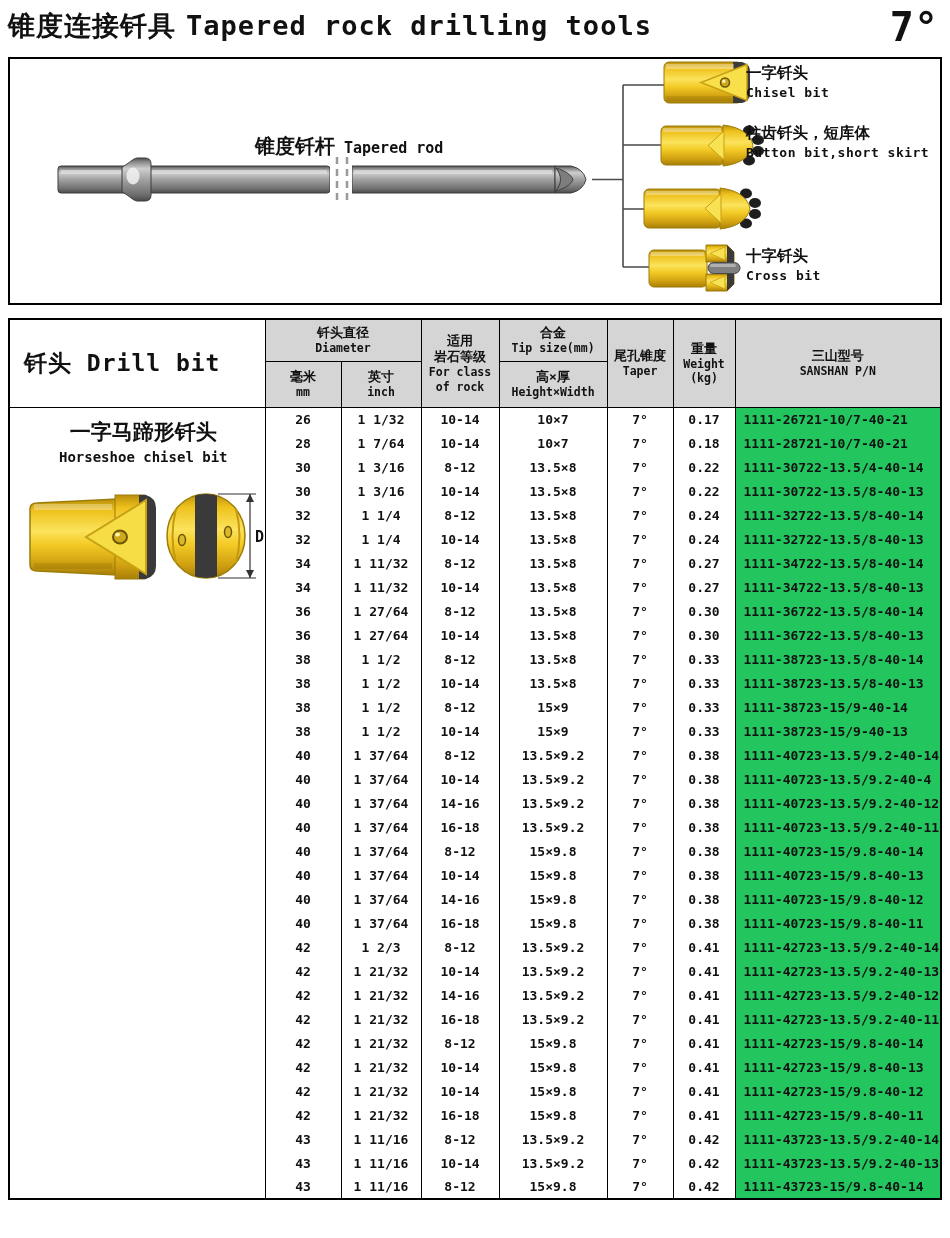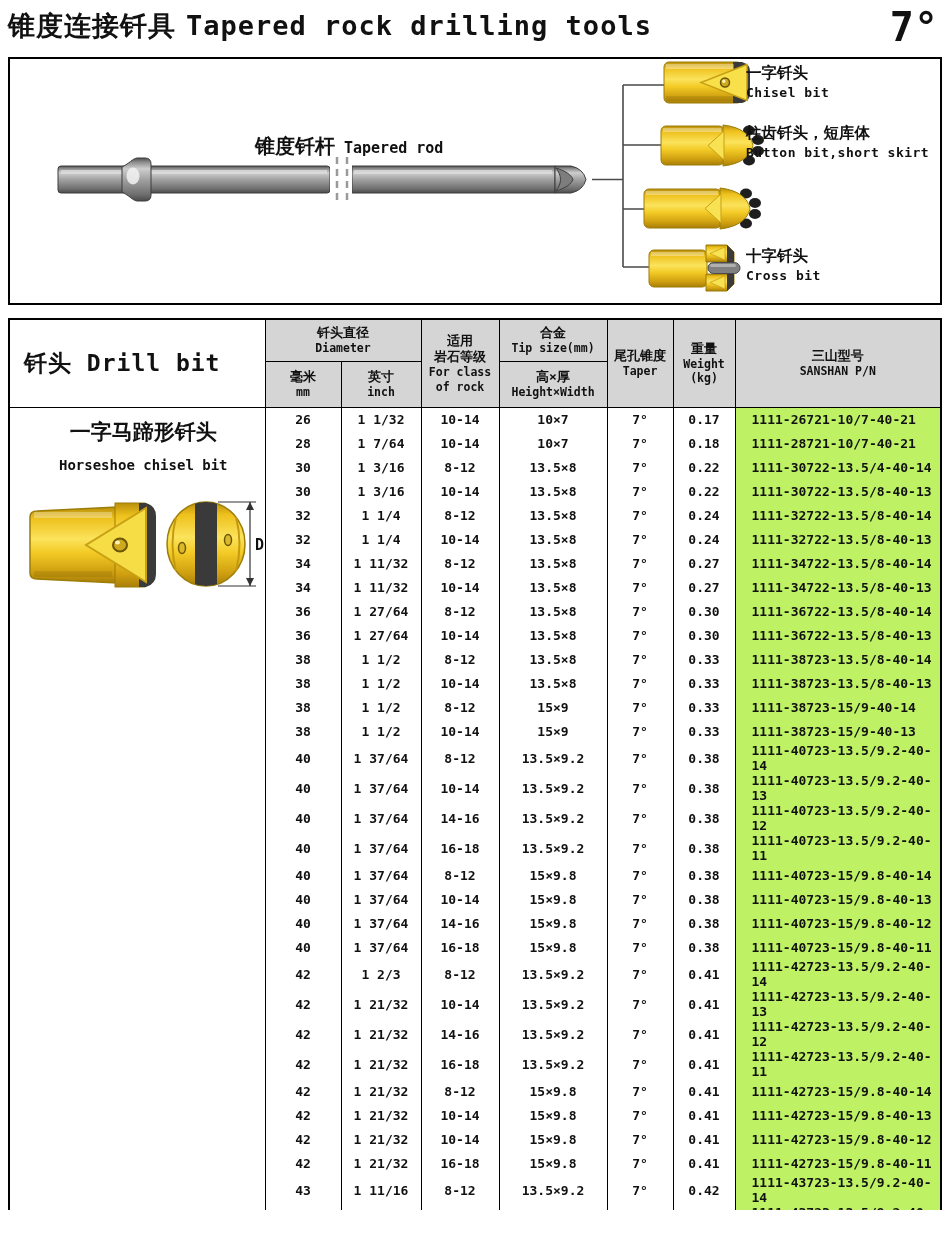--- a/index.html
+++ b/index.html
@@ -29,24 +29,24 @@
   table { border-collapse:collapse; table-layout:fixed; width:934px; border:2px solid #000; }
   th, td { border:1px solid #000; }
   thead th { background:#d5d5d5; font-weight:bold; text-align:center; vertical-align:middle; line-height:1.25; }
   thead .hz { font-size:13px; }
   thead .he { font-size:11.5px; font-weight:bold; }
   tr.h1 { height:42px; }
   tr.h2 { height:46px; }
   th.corner { background:#fff; text-align:left; padding-left:14px; font-size:23px; font-weight:bold; letter-spacing:1px; }
   .body-row { height:24px; }
   tbody td { border-top:none; border-bottom:none; text-align:center; font-size:13px; font-weight:bold; vertical-align:middle; }
-  tbody td.c6 { background:#bef264; text-align:left; padding-left:16px; }
+  tbody td.c6 { background:#22c55e; text-align:left; padding-left:8px; }
   td.product-cell { background:#fff; vertical-align:top; padding:10px 0 0 12px; border-top:none; border-bottom:none; }
   .prod-zh { font-size:21px; font-weight:bold; }
-  .prod-en { font-size:14px; font-weight:bold; margin-top:11px; }
+  .prod-en { font-size:14px; font-weight:bold; margin-top:3px; }
   .prod-img { margin-top:26px; display:block; }
 </style>
 </head>
 <body>
 
 <svg width="0" height="0" style="position:absolute">
   <defs>
     <linearGradient id="gy" x1="0" y1="0" x2="0" y2="1">
       <stop offset="0" stop-color="#b98f0c"></stop>
         <stop offset="0.15" stop-color="#eec11c"></stop>
@@ -396,21 +396,21 @@
             <td class="c5">0.38</td>
             <td class="c6">1111-40723-13.5/9.2-40-14</td>
           </tr>
           <tr class="body-row">
             <td class="c0">40</td>
             <td class="c1">1 37/64</td>
             <td class="c2">10-14</td>
             <td class="c3">13.5×9.2</td>
             <td class="c4">7°</td>
             <td class="c5">0.38</td>
-            <td class="c6">1111-40723-13.5/9.2-40-13</td>
+            <td class="c6">1111-40723-13.5/9.2-40-4</td>
           </tr>
           <tr class="body-row">
             <td class="c0">40</td>
             <td class="c1">1 37/64</td>
             <td class="c2">14-16</td>
             <td class="c3">13.5×9.2</td>
             <td class="c4">7°</td>
             <td class="c5">0.38</td>
             <td class="c6">1111-40723-13.5/9.2-40-12</td>
           </tr>

